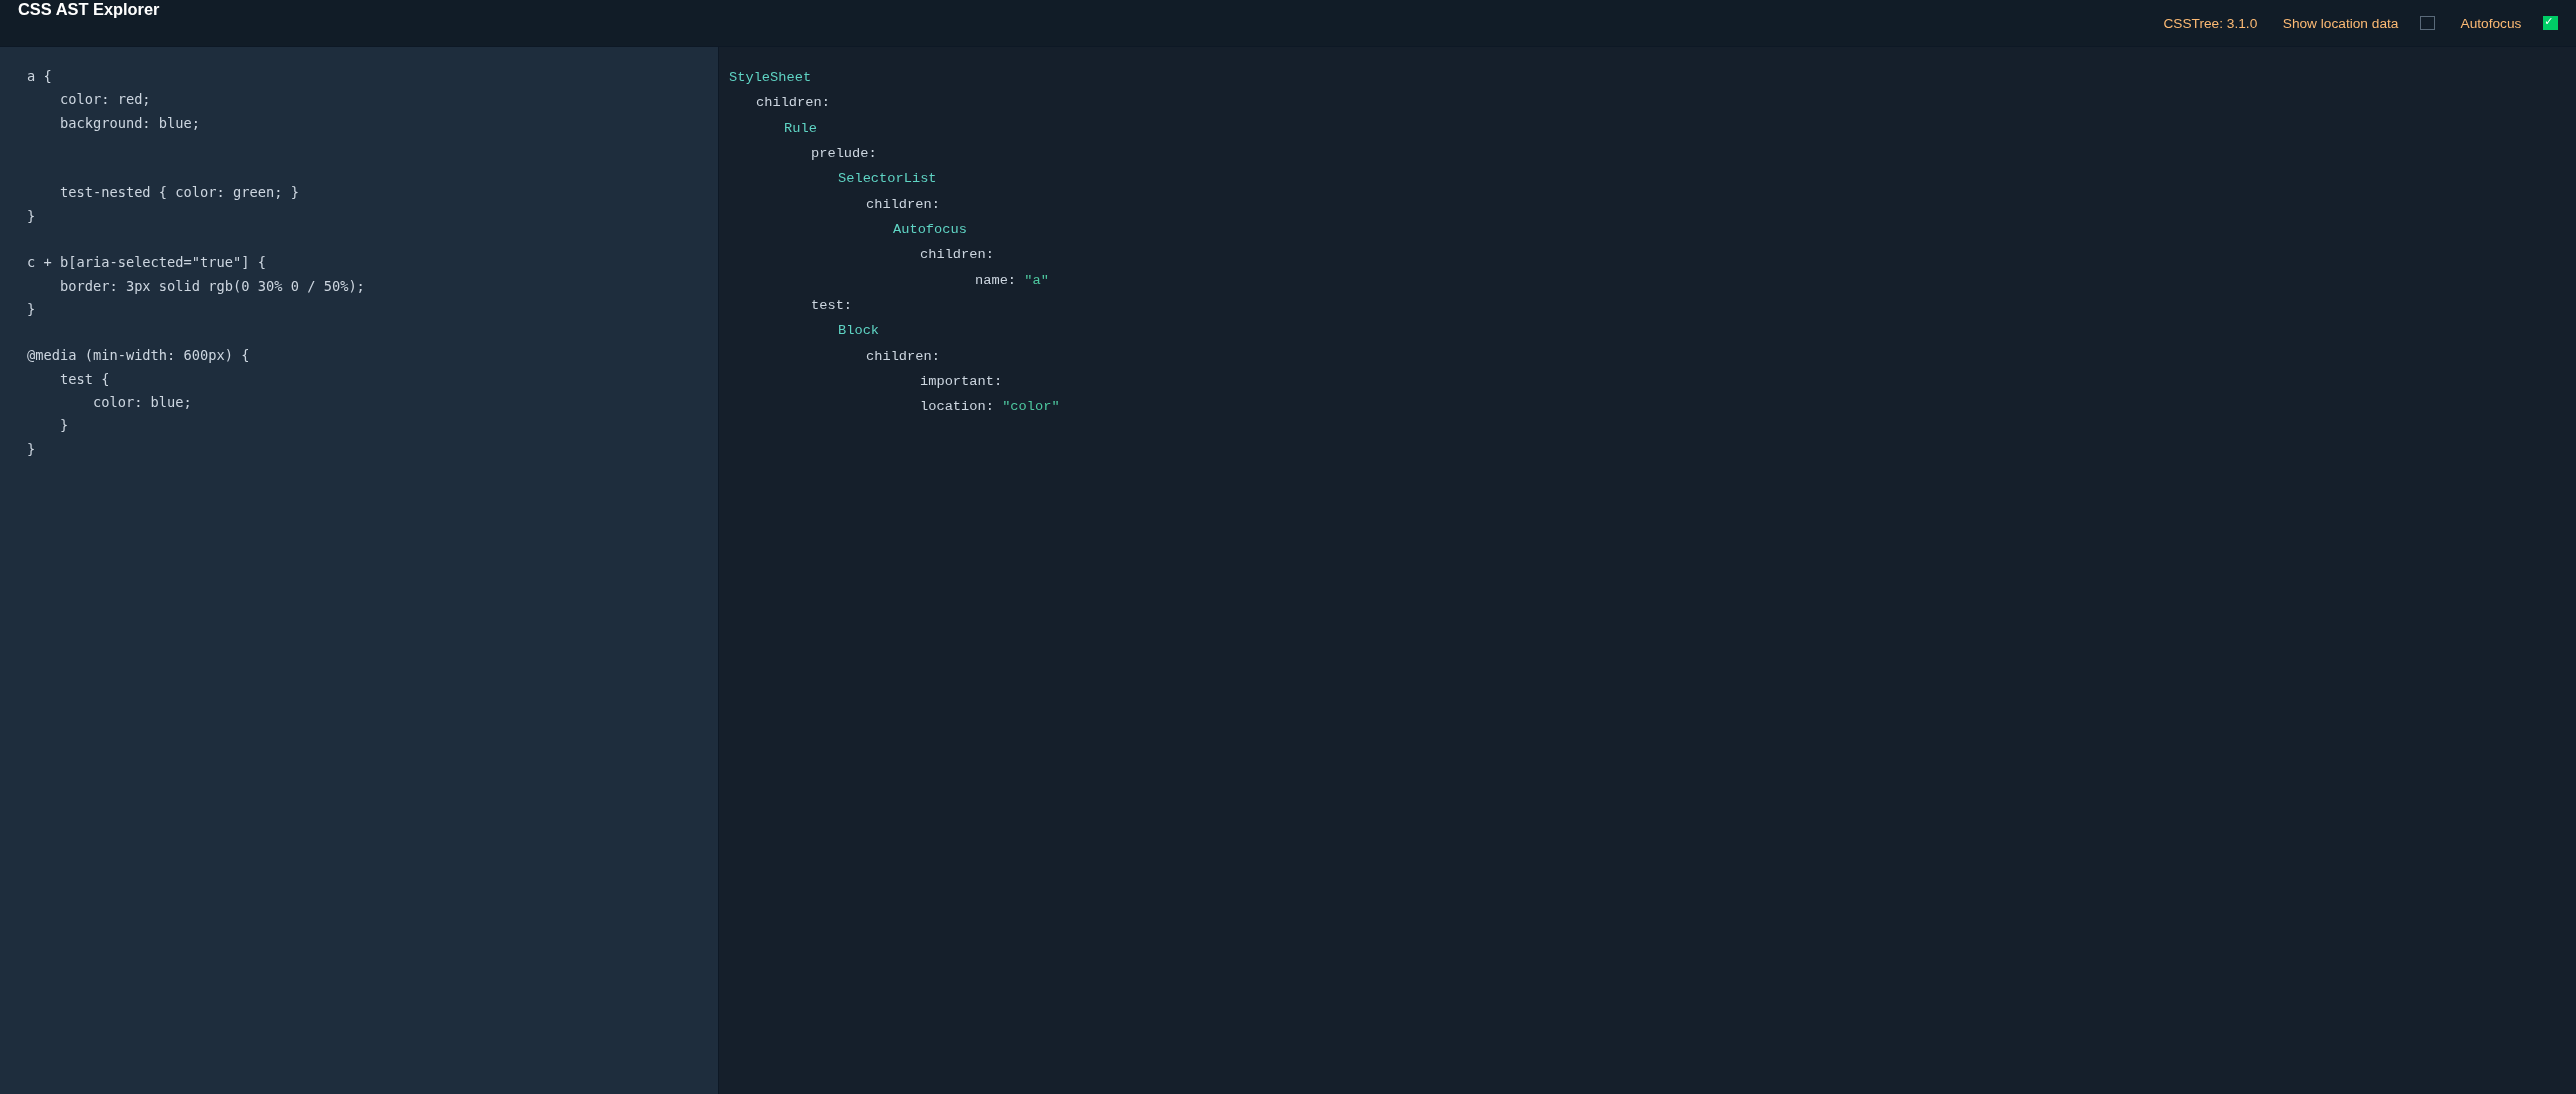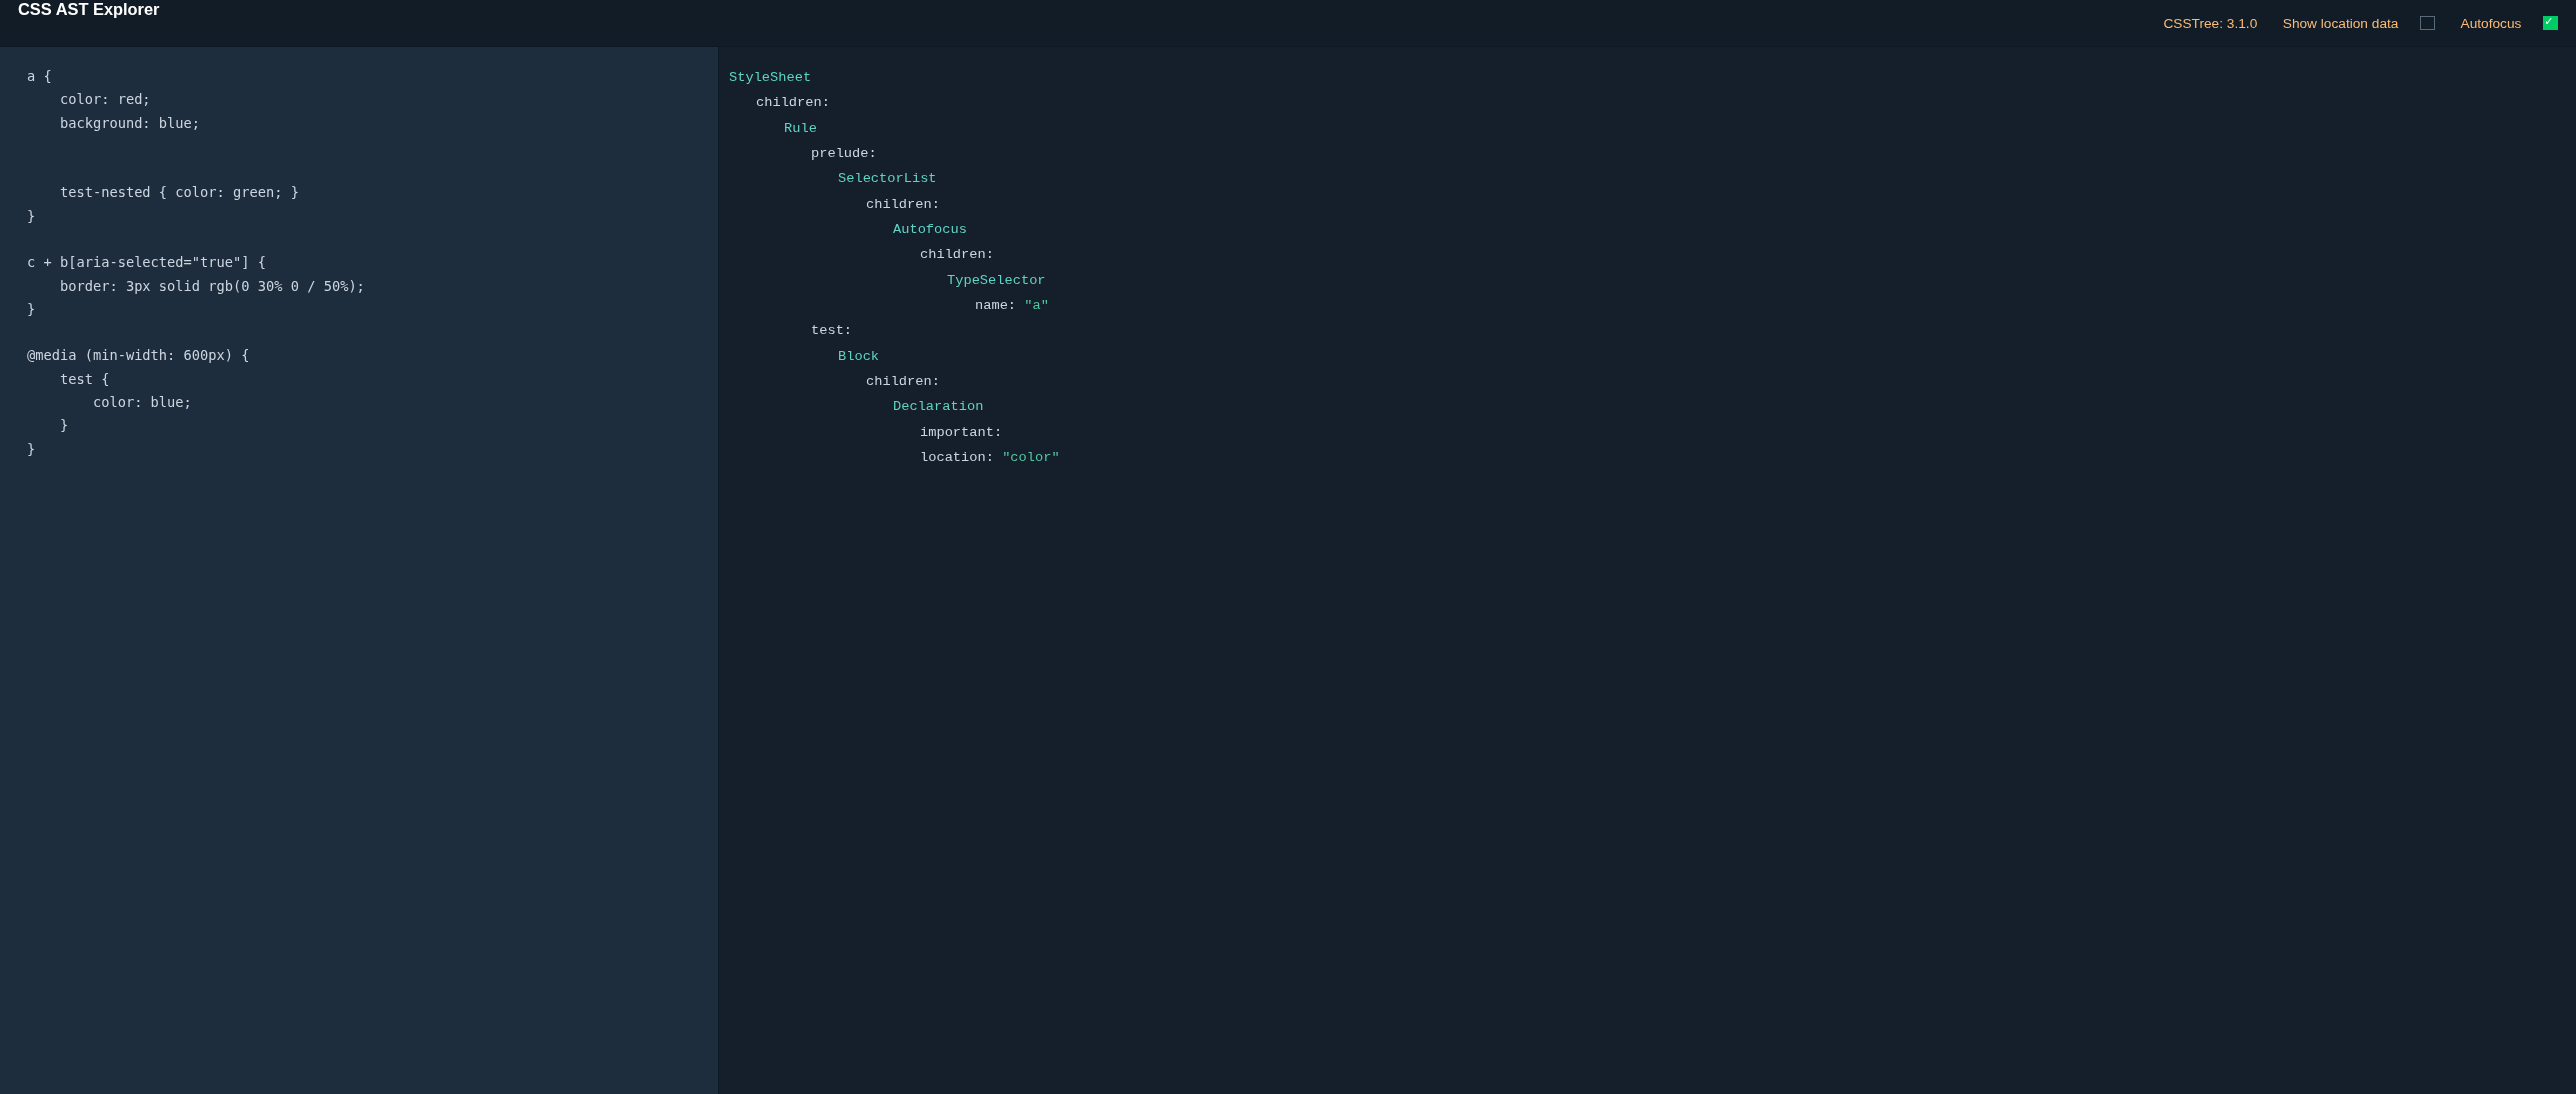--- a/index.html
+++ b/index.html
@@ -206,43 +206,37 @@
       </span>
 
       <span class="tree-line indent-6">
         <span class="node-type">Autofocus</span>
       </span>
 
       <span class="tree-line indent-7">
         <span class="node-key">children:</span>
       </span>
 
-      <span class="tree-line" style="padding-left:218px">
-        <span class="node-type">TypeSelector</span>
-      </span>
 
       <span class="tree-line" style="padding-left:246px">
         <span class="node-key">name: </span><span class="node-string">"a"</span>
       </span>
 
       <span class="tree-line indent-3">
         <span class="node-key">test:</span>
       </span>
 
       <span class="tree-line indent-4">
         <span class="node-type">Block</span>
       </span>
 
       <span class="tree-line indent-5">
         <span class="node-key">children:</span>
       </span>
 
-      <span class="tree-line indent-6">
-        <span class="node-type">Declaration</span>
-      </span>
 
       <span class="tree-line indent-7">
         <span class="node-key">important:</span>
       </span>
 
       <span class="tree-line indent-7">
         <span class="node-key">location: </span><span class="node-string">"color"</span>
       </span>
 
     </div>

